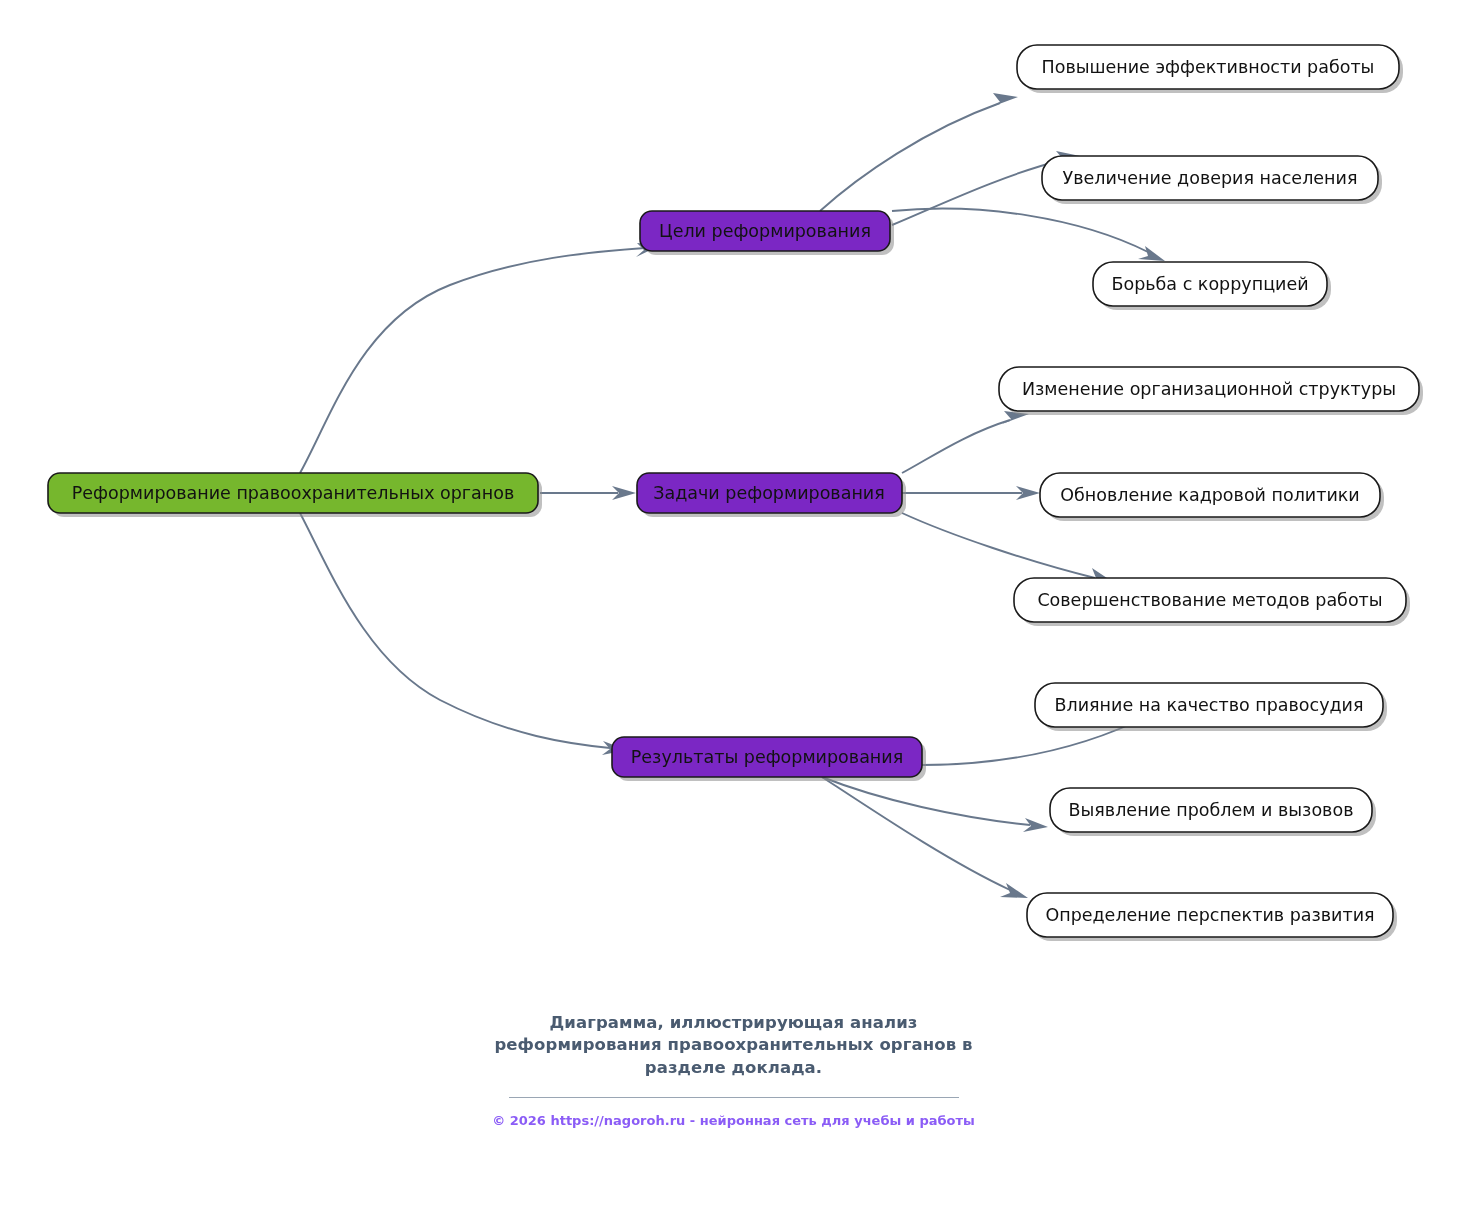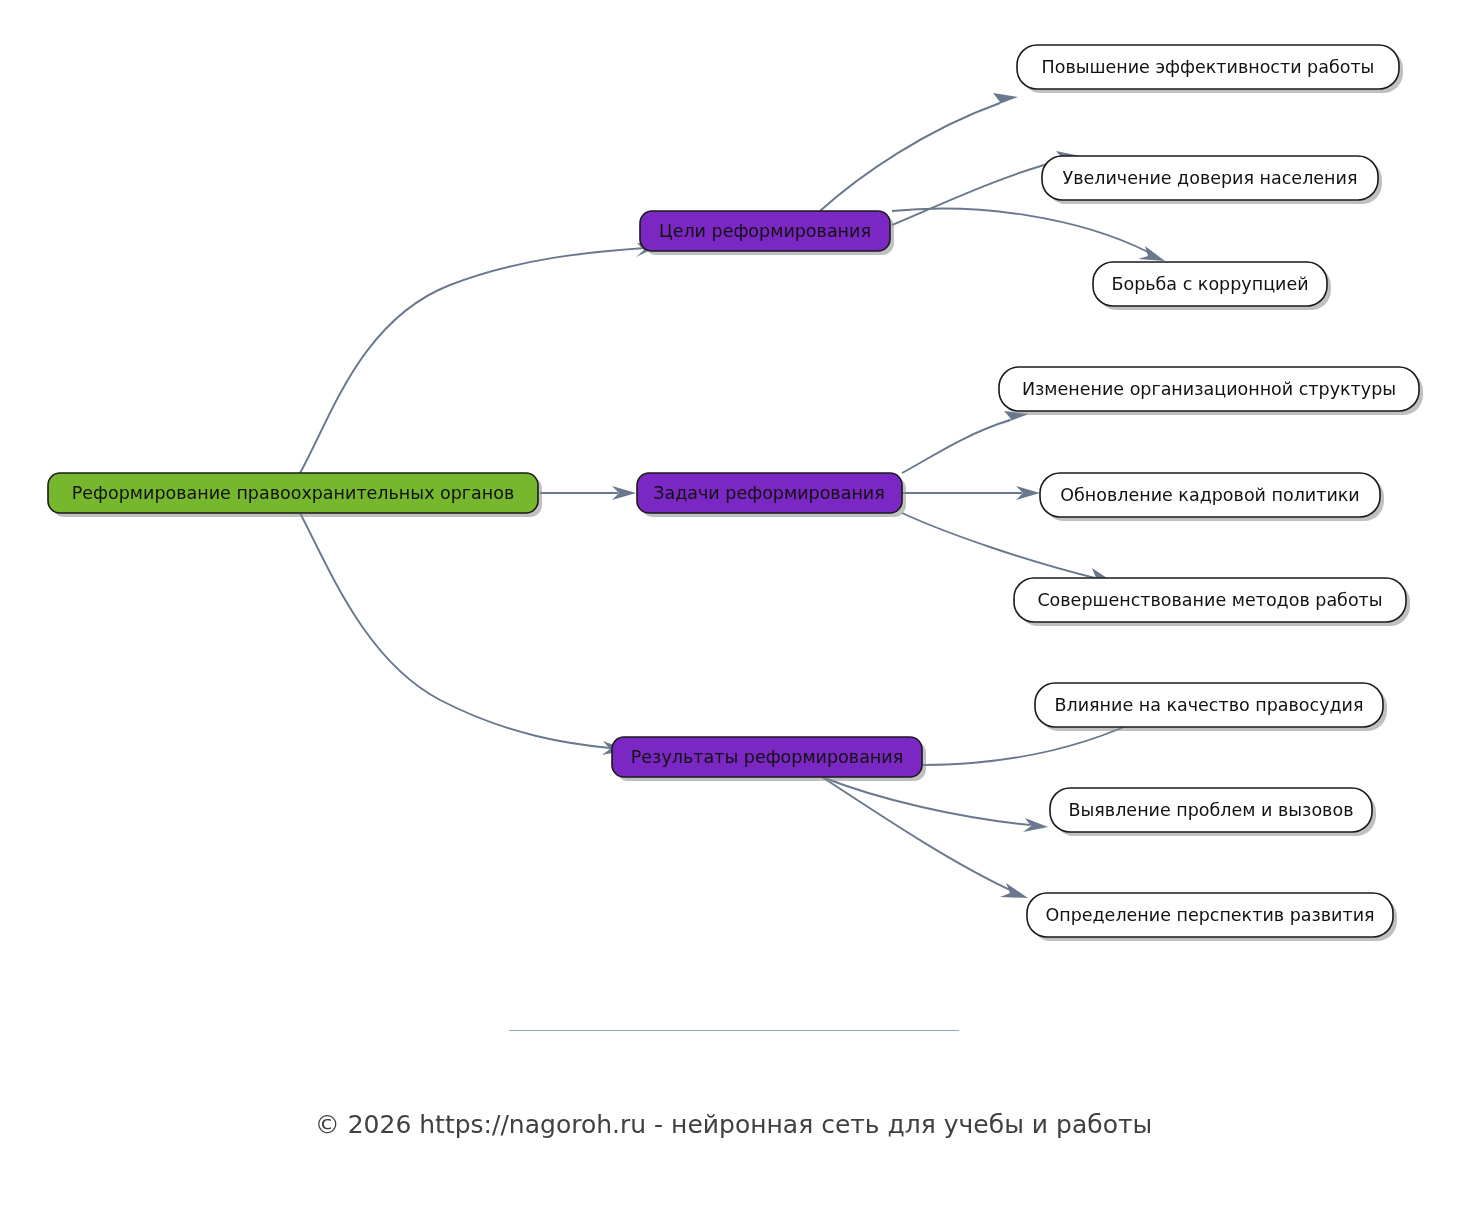--- a/index.html
+++ b/index.html
@@ -89,22 +89,23 @@
   }
   .footer-block {
     position: absolute;
     left: 0;
     top: 1110px;
     width: 1467px;
     text-align: center;
   }
   .footer-text {
     font-family: "DejaVu Sans", "Liberation Sans", sans-serif;
-    font-size: 25px;
-    color: #404040;
+    font-size: 13px;
+    color: #8b5cf6;
+    font-weight: bold;
   }
 </style>
 </head>
 <body>
 
 <div id="diagram-root">
 
   <svg id="mindmap" viewBox="0 0 1467 990">
 
     <g>
@@ -248,20 +249,25 @@
       <g>
         <rect class="node-shadow" x="1031" y="897" rx="20" ry="20" width="366" height="44"></rect>
         <rect class="node-rect-leaf" x="1027" y="893" rx="20" ry="20" width="366" height="44"></rect>
         <text class="node-label" x="1210" y="916" text-anchor="middle">Определение перспектив развития</text>
       </g>
 
     </g>
   </svg>
 
   <div class="caption-block">
+    <div class="caption-text">
+      <span>Диаграмма, иллюстрирующая анализ</span>
+      <span>реформирования правоохранительных органов в</span>
+      <span>разделе доклада.</span>
+    </div>
     <div class="caption-rule"></div>
   </div>
 
   <div class="footer-block">
     <span class="footer-text">© 2026 https://nagoroh.ru - нейронная сеть для учебы и работы</span>
   </div>
 
 </div>
 
 </body></html>

